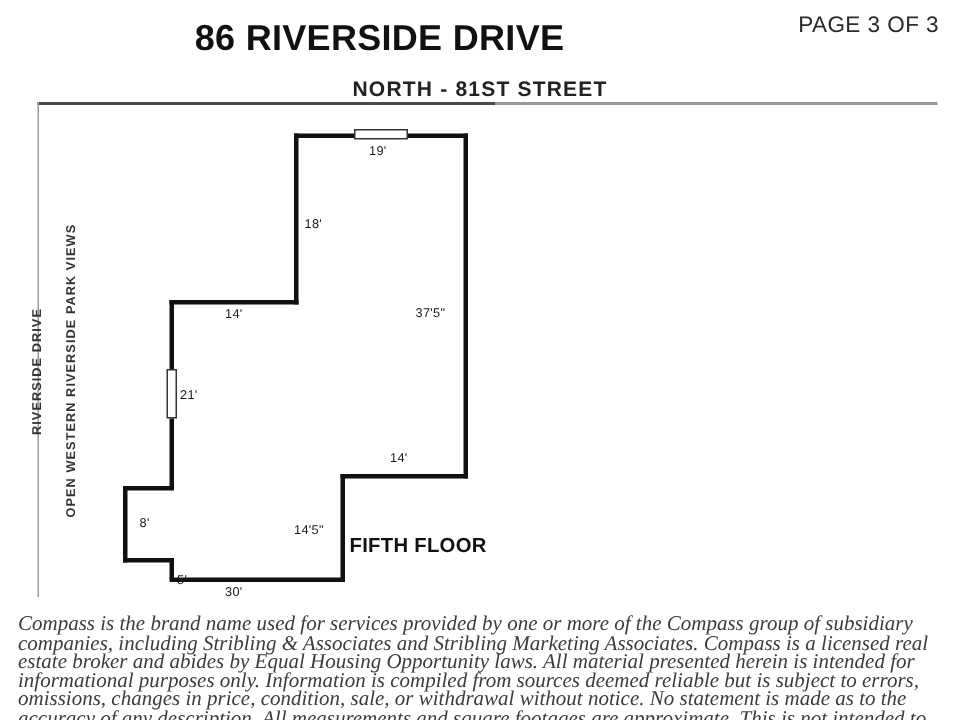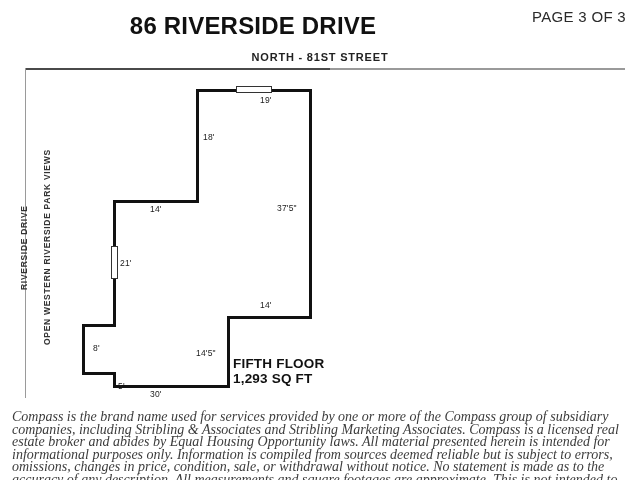--- a/index.html
+++ b/index.html
@@ -38,21 +38,21 @@
     letter-spacing: 0.2px;
     color: #111111;
     white-space: nowrap;
   }
   .street-label {
     position: absolute;
     top: 51px;
     left: 0;
     width: 640px;
     text-align: center;
-    font-size: 11px;
+    font-size: 14px;
     font-weight: bold;
     letter-spacing: 0.8px;
     color: #222222;
     white-space: nowrap;
   }
 
   
   .rule-top {
     position: absolute;
     left: 25px;
@@ -177,31 +177,30 @@
   <div class="wall" style="left:113px; top:372px; width:3px; height:14px;"></div>
 
   <div class="wall" style="left:113px; top:385px; width:117px; height:3px;"></div>
 
   <div class="wall" style="left:227px; top:316px; width:3px; height:72px;"></div>
 
   <div class="wall" style="left:227px; top:316px; width:85px; height:3px;"></div>
 
   <div class="wall" style="left:309px; top:89px; width:3px; height:230px;"></div>
 
-  <div class="dim" style="left:260px; top:95px;text-align:center;">19'</div>
-  <div class="dim" style="left:203px; top:132px;">18'</div>
+  <div class="dim" style="left:246px; top:95px;text-align:center;">19'</div>
+  <div class="dim" style="left:203px; top:144px;">18'</div>
   <div class="dim" style="left:150px; top:204px;">14'</div>
   <div class="dim" style="left:277px; top:203px;">37'5"</div>
   <div class="dim" style="left:120px; top:258px;">21'</div>
   <div class="dim" style="left:260px; top:300px;">14'</div>
   <div class="dim" style="left:196px; top:348px;">14'5"</div>
   <div class="dim" style="left:93px; top:343px;">8'</div>
   <div class="dim" style="left:118px; top:381px;">5'</div>
   <div class="dim" style="left:150px; top:389px;">30'</div>
 
   <div class="floor-caption">
     <div>FIFTH FLOOR</div>
-    <div>1,293 SQ FT</div>
   </div>
 
   <div class="disclaimer">Compass is the brand name used for services provided by one or more of the Compass group of subsidiary companies, including Stribling &amp; Associates and Stribling Marketing Associates.  Compass is a licensed real estate broker and abides by Equal Housing Opportunity laws. All material presented herein is intended for informational purposes only. Information is compiled from sources deemed reliable but is subject to errors, omissions, changes in price, condition, sale, or withdrawal without notice. No statement is made as to the accuracy of any description. All measurements and square footages are approximate. This is not intended to solicit property already listed. Nothing herein shall be construed as legal, accounting or other professional advice outside the realm of real estate brokerage.</div>
 
 </div>
 
 </body></html>

